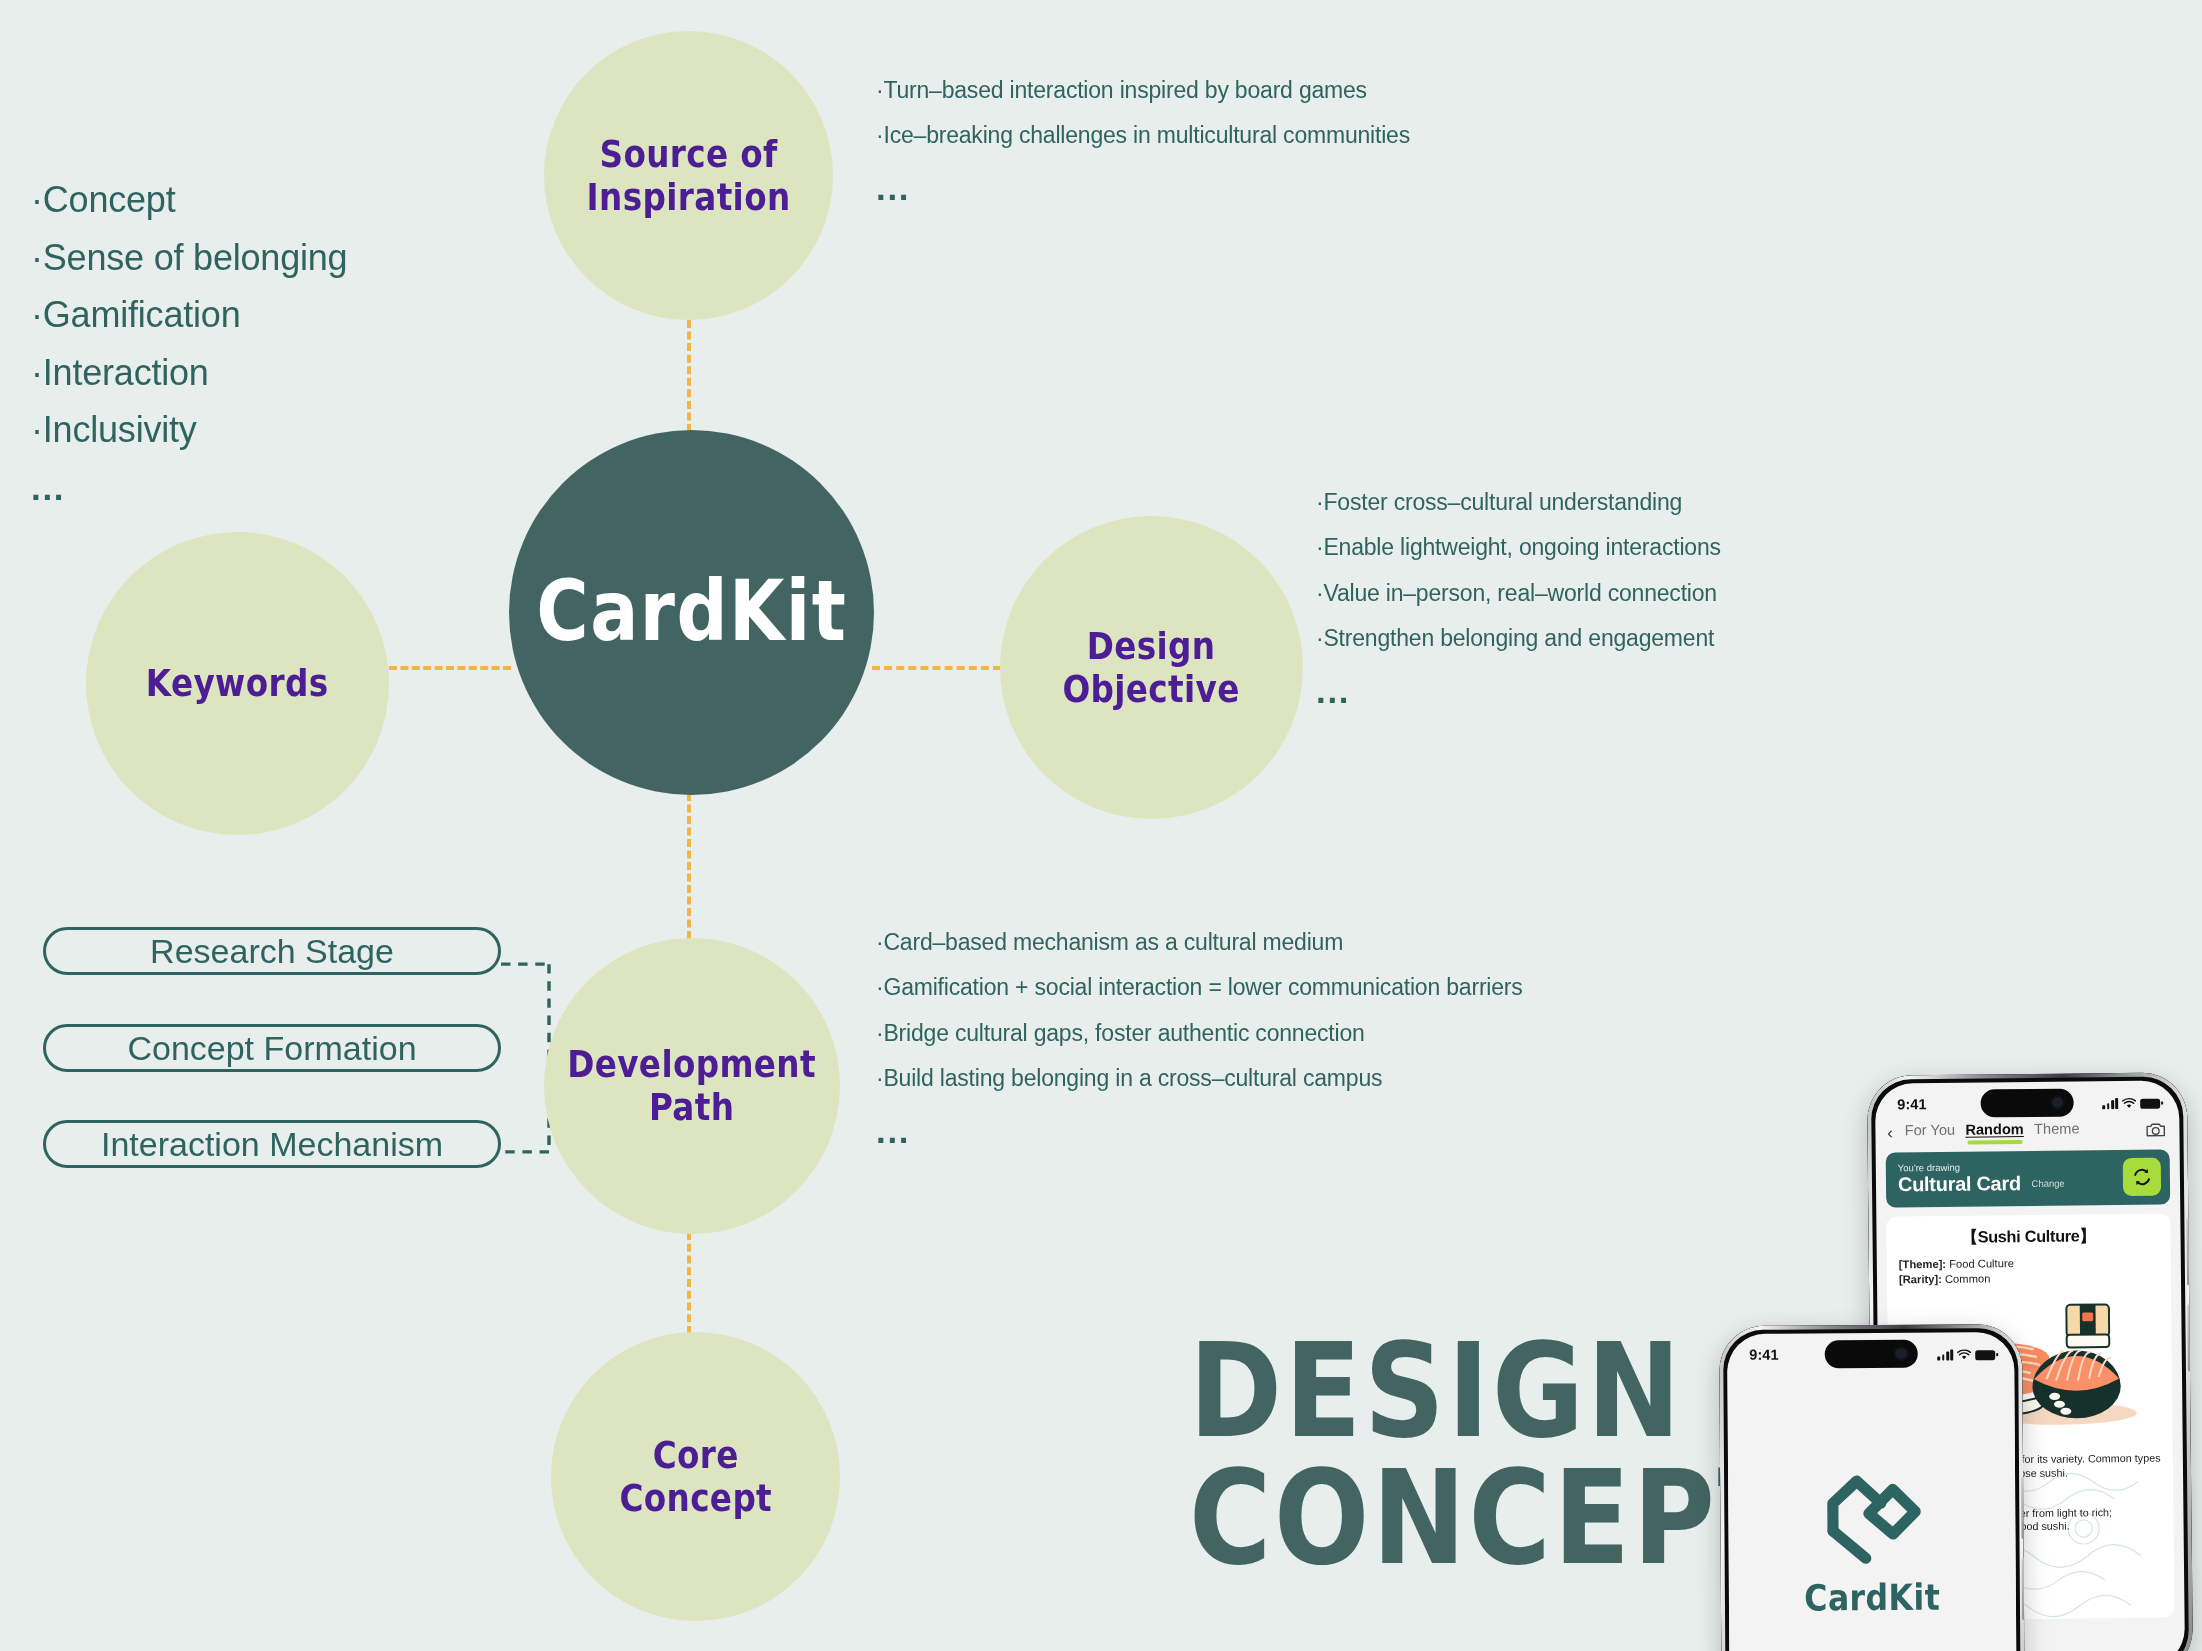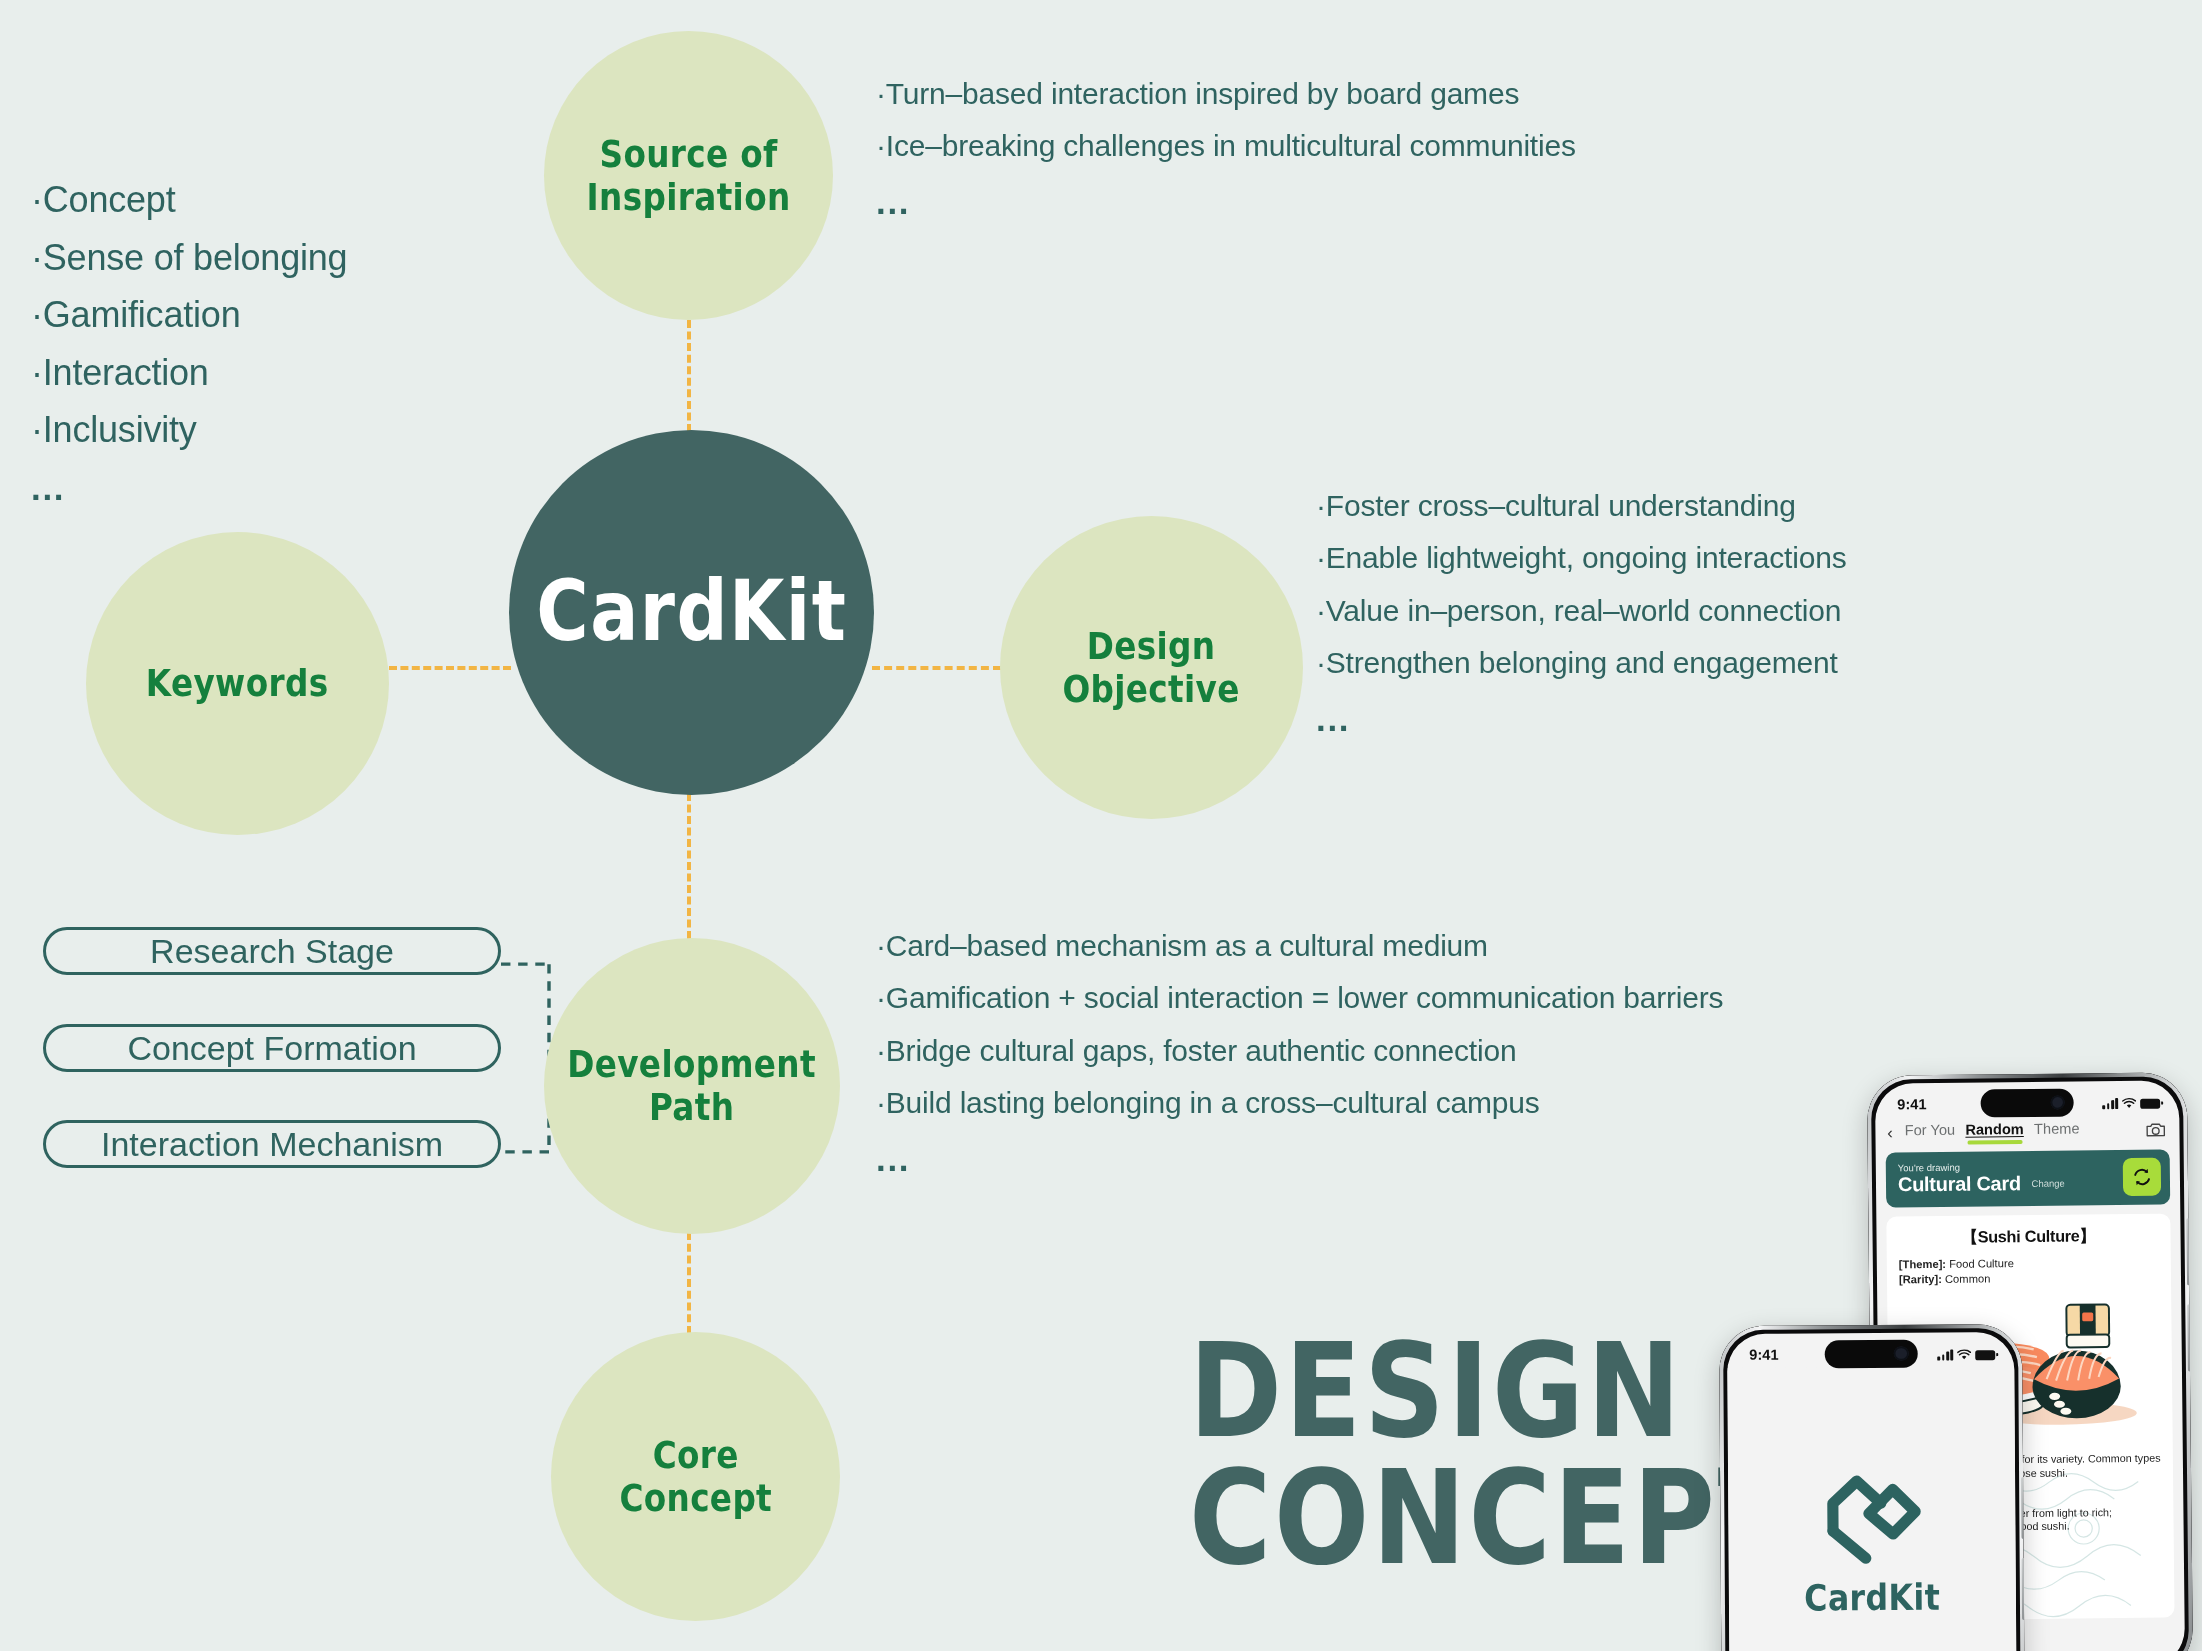--- a/index.html
+++ b/index.html
@@ -43,21 +43,21 @@
     position: absolute;
     border-radius: 50%;
     display: flex;
     align-items: center;
     justify-content: center;
     text-align: center;
     z-index: 3;
   }
   .node-sub {
     background: #dce5c0;
-    color: #15803d;
+    color: #4c1d95;
   }
   .node-core {
     background: #426563;
     color: #ffffff;
   }
   .node-label {
     font-family: "DejaVu Sans", sans-serif;
     font-weight: 700;
     letter-spacing: 0.4px;
     line-height: 1.12;
@@ -80,21 +80,21 @@
   #node-cardkit .node-label { font-size: 83px; letter-spacing: 1.7px; }
 
   
   .bullets {
     position: absolute;
     z-index: 2;
     font-family: "Liberation Sans", sans-serif;
     color: #2f6360;
   }
   .bullets .line {
-    font-size: 30px;
+    font-size: 23px;
     line-height: 1.0;
     margin-bottom: 20.6px;
     white-space: nowrap;
     letter-spacing: -0.2px;
   }
   .bullets .ellipsis {
     font-size: 35px;
     line-height: 1.0;
     letter-spacing: 1.7px;
     font-weight: 700;

